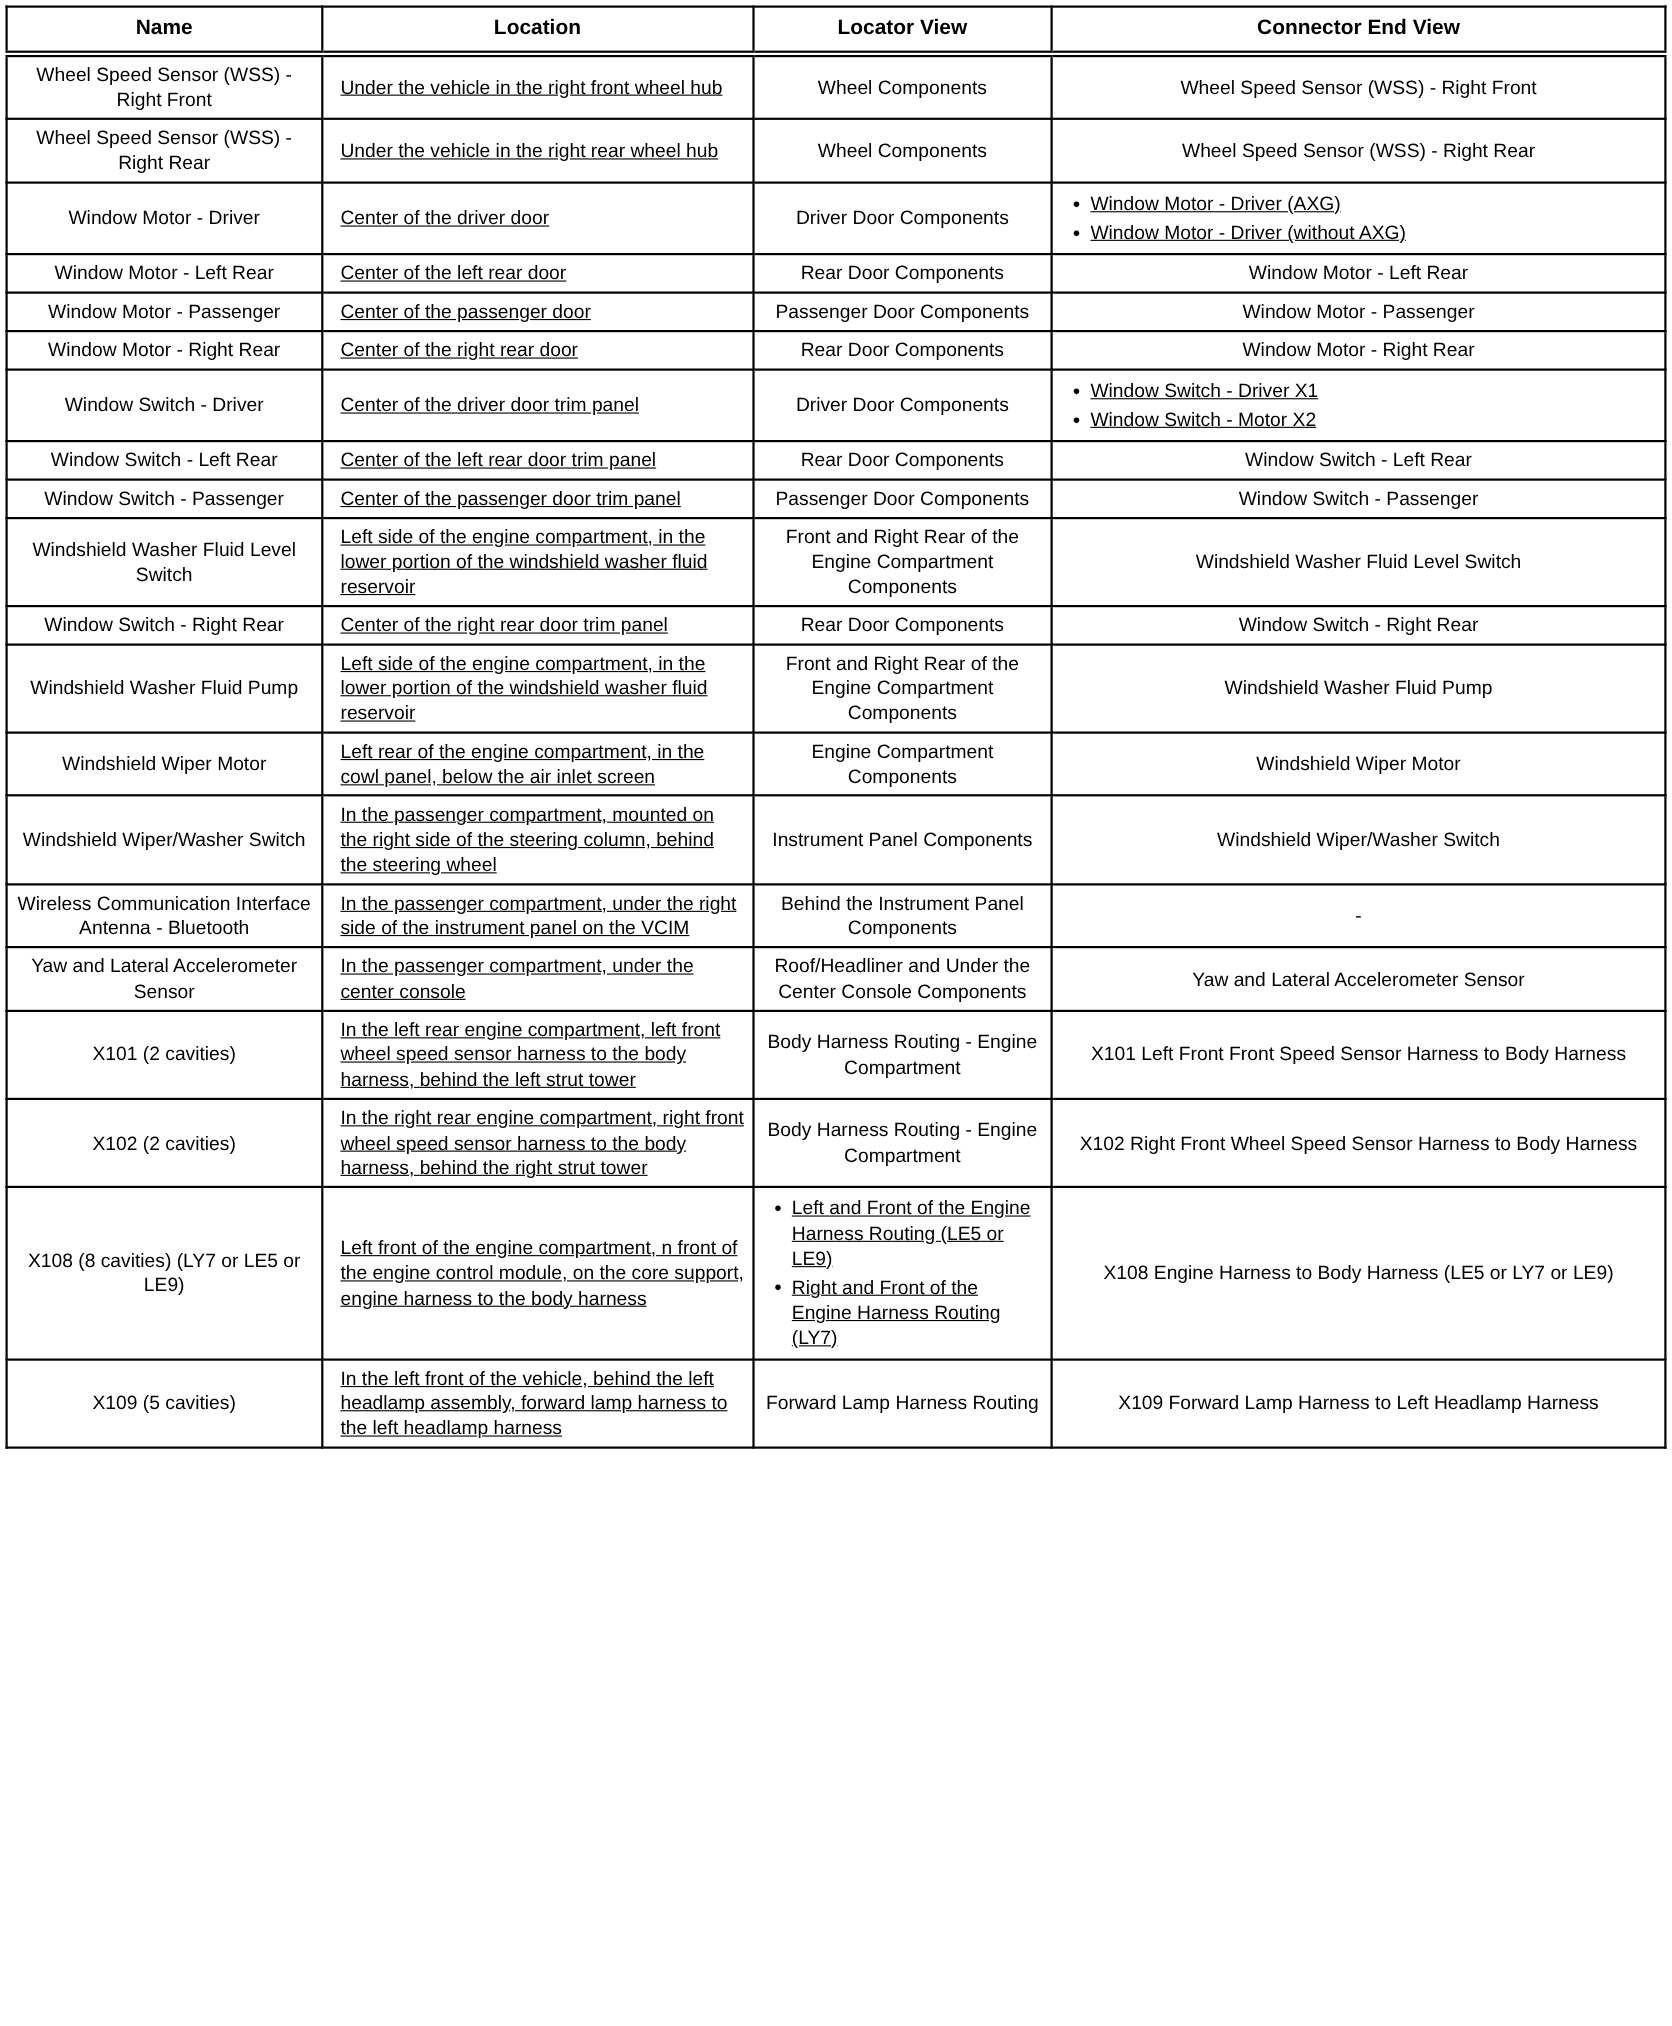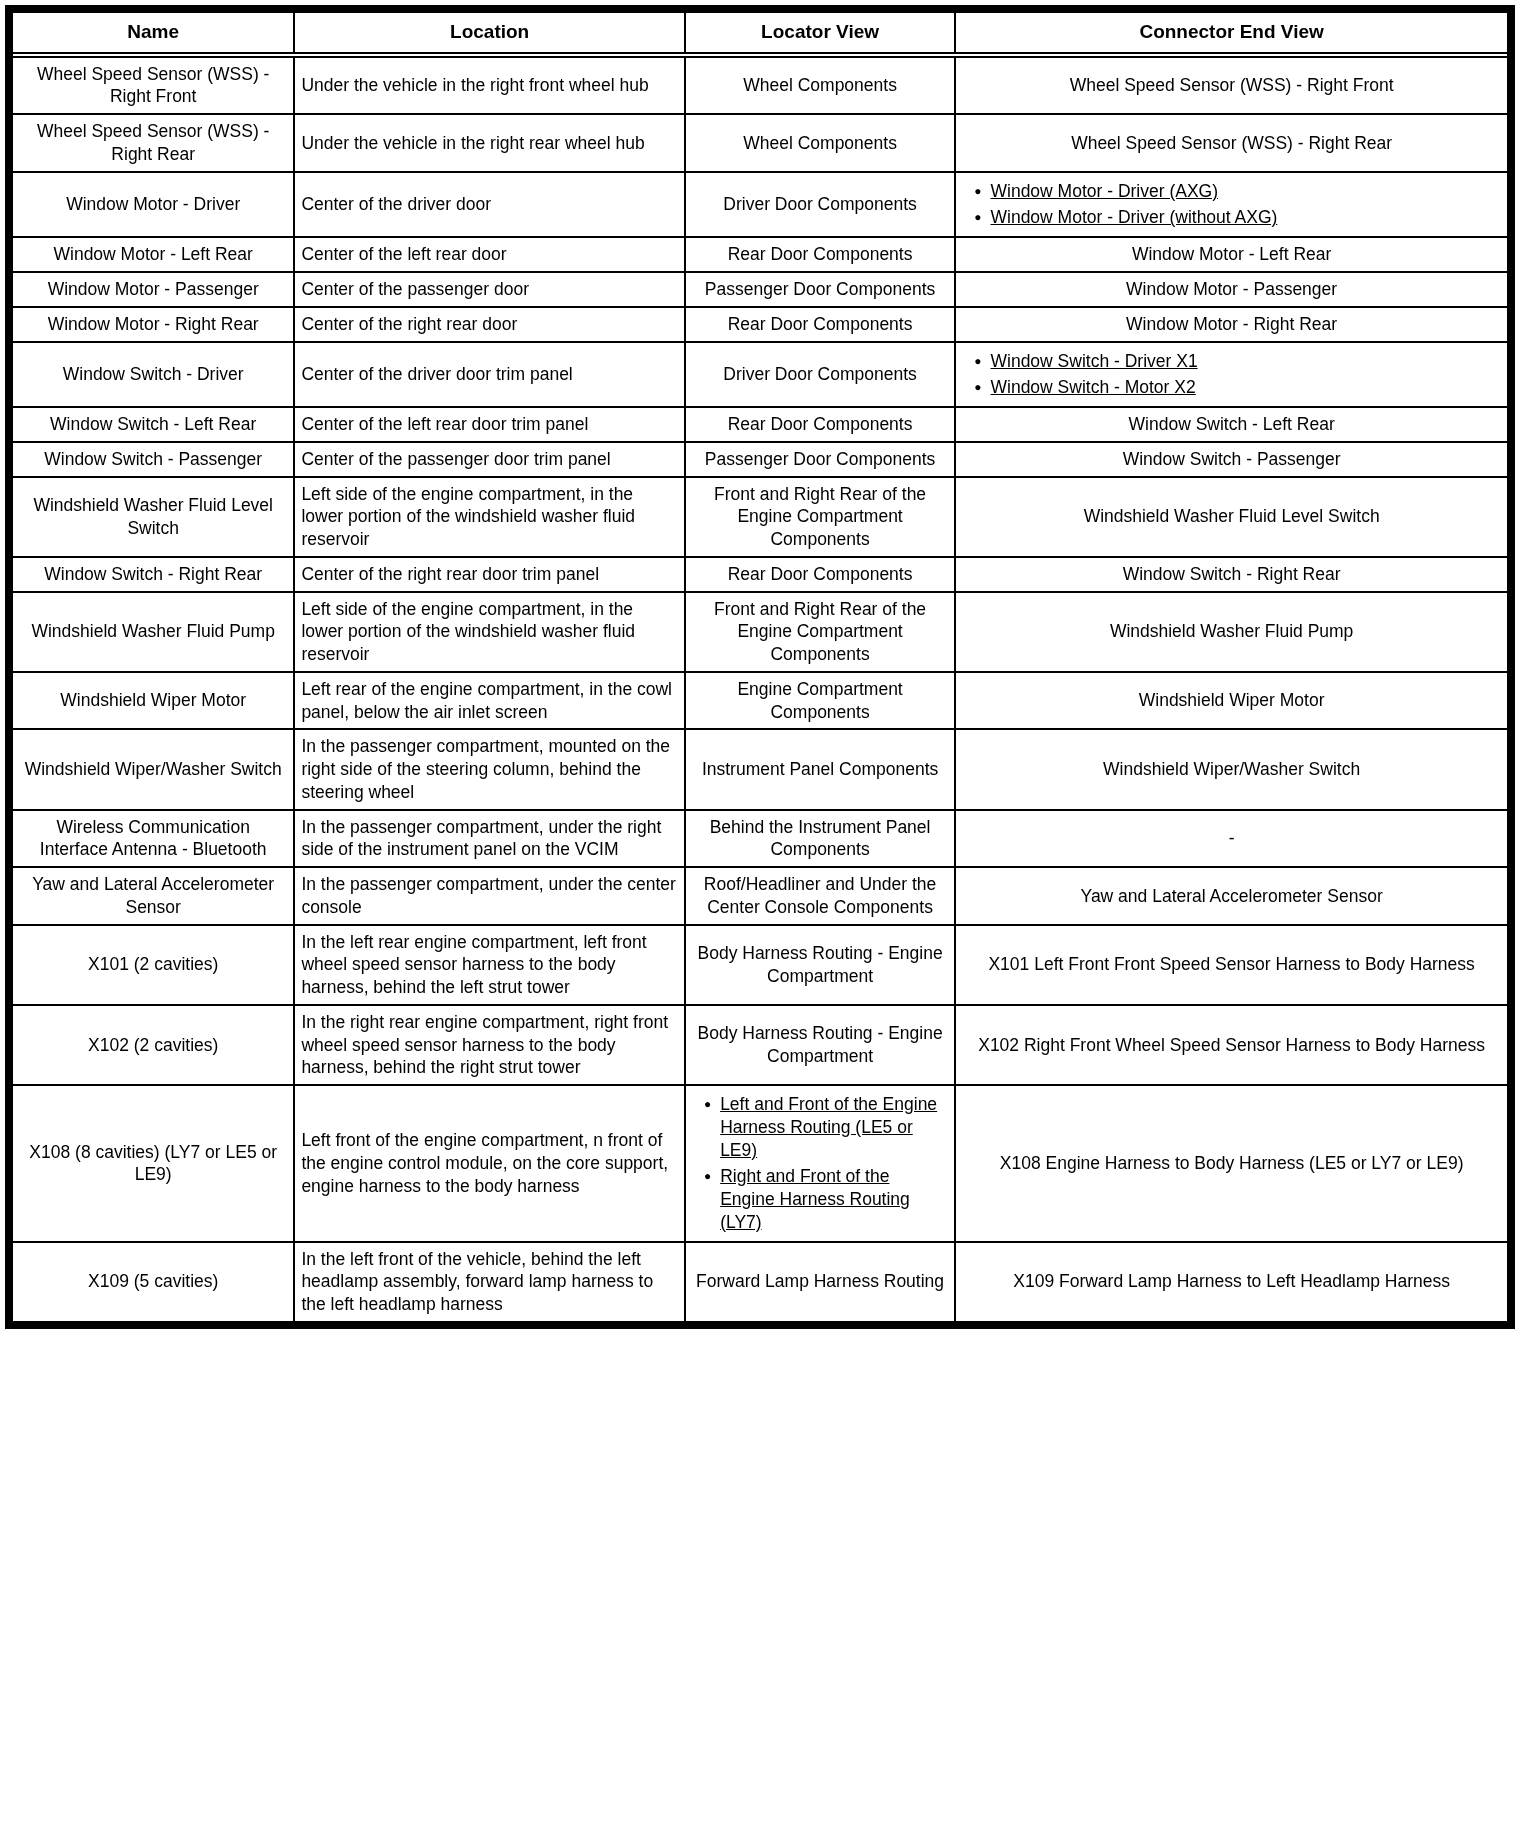--- a/index.html
+++ b/index.html
@@ -10,40 +10,40 @@
   body {
     font-family: "Liberation Sans", sans-serif;
     color: #000;
     padding: 5px;
     box-sizing: border-box;
   }
   table.connector-table {
     width: 100%;
     border-collapse: collapse;
     table-layout: fixed;
-    border: 8px solid #000000;
+    border: 2px solid #000000;
   }
   th, td {
     border: 2px solid #000;
     padding: 5px 8px;
     font-size: 17.5px;
     line-height: 1.3;
     vertical-align: middle;
     word-wrap: break-word;
     color: #000;
   }
   thead th {
     font-size: 19px;
     font-weight: bold;
     text-align: center;
     padding: 7px 6px;
     border-bottom: 6px double #000;
   }
   td.col-name     { text-align: center; }
-  td.col-location { text-align: left;   padding-left: 6px; padding-right: 6px; }
+  td.col-location { text-align: left;   padding-left: 16px; padding-right: 6px; text-decoration: underline; }
   td.col-locator  { text-align: center; }
   td.col-connector{ text-align: center; }
   td.has-bullets  { text-align: left; }
   .bullet-line {
     display: flex;
     align-items: flex-start;
     gap: 9px;
     padding: 2px 0 2px 10px;
   }
   .bullet-dot {

